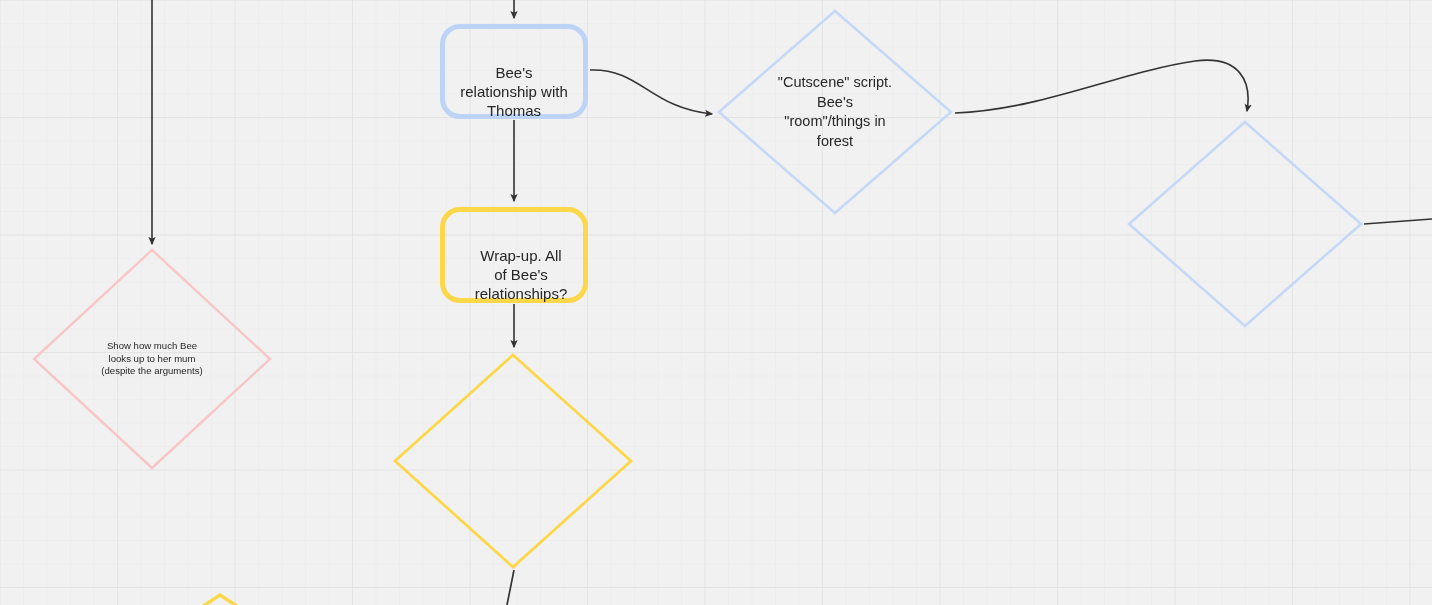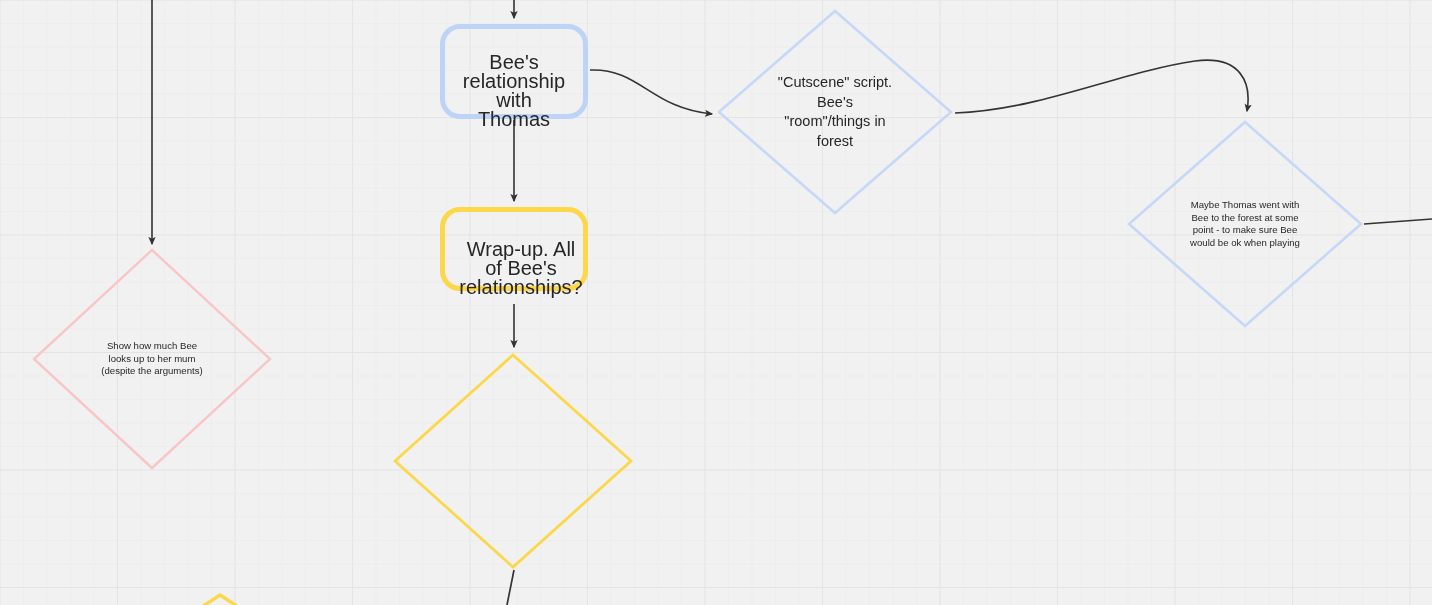--- a/index.html
+++ b/index.html
@@ -43,21 +43,21 @@
     align-items: center;
     justify-content: center;
     text-align: center;
     color: #262626;
   }
   .rbox {
     border-radius: 20px;
     border-style: solid;
   }
   .rbox .label {
-    font-size: 20px;
+    font-size: 15px;
     line-height: 19px;
     padding: 0 14px;
     margin-top: 39px;
   }
   .diamond-wrap {
     position: absolute;
   }
   .diamond-wrap svg {
     position: absolute;
     left: 0;
@@ -115,21 +115,21 @@
 
     <path d="M 1364 224 L 1432 219" stroke="#333333" stroke-width="1.7" fill="none"></path>
 
     <path d="M 514 570 L 507 605" stroke="#333333" stroke-width="1.7" fill="none"></path>
   </svg>
 
   <div class="node rbox" style="left:440px; top:24px; width:148px; height:95px; border-width:5px; border-color:#bdd4f7;">
     <div class="label">Bee's relationship with Thomas</div>
   </div>
 
-  <div class="node rbox" style="left:440px; top:207px; width:148px; height:84px; border-width:5px; border-color:#fdd74a;padding-left:14px;">
+  <div class="node rbox" style="left:440px; top:207px; width:148px; height:96px; border-width:5px; border-color:#fdd74a;padding-left:14px;">
     <div class="label">Wrap-up. All of Bee's relationships?</div>
   </div>
 
   <div class="diamond-wrap" style="left:32px; top:248px; width:240px; height:222px;">
     <svg width="240" height="222" viewBox="0 0 240 222">
       <polygon points="120,2 238,111 120,220 2,111" fill="none" stroke="#f8c6c6" stroke-width="2.4"></polygon>
     </svg>
     <div class="diamond-label dl-small">Show how much Bee
 looks up to her mum
 (despite the arguments)</div>
@@ -142,24 +142,20 @@
     <div class="diamond-label dl-big">"Cutscene" script.
 Bee's
 "room"/things in
 forest</div>
   </div>
 
   <div class="diamond-wrap" style="left:1127px; top:120px; width:236px; height:208px;">
     <svg width="236" height="208" viewBox="0 0 236 208">
       <polygon points="118,2 234,104 118,206 2,104" fill="none" stroke="#c6d8f8" stroke-width="2.6"></polygon>
     </svg>
-    <div class="diamond-label dl-small-wide">Maybe Thomas went with
-Bee to the forest at some
-point - to make sure Bee
-would be ok when playing</div>
   </div>
 
   <div class="diamond-wrap" style="left:393px; top:353px; width:240px; height:216px;">
     <svg width="240" height="216" viewBox="0 0 240 216">
       <polygon points="120,2 238,108 120,214 2,108" fill="none" stroke="#fdd74a" stroke-width="2.8"></polygon>
     </svg>
   </div>
 
   <div class="diamond-wrap" style="left:120px; top:594px; width:200px; height:132px;">
     <svg width="200" height="132" viewBox="0 0 200 132">

